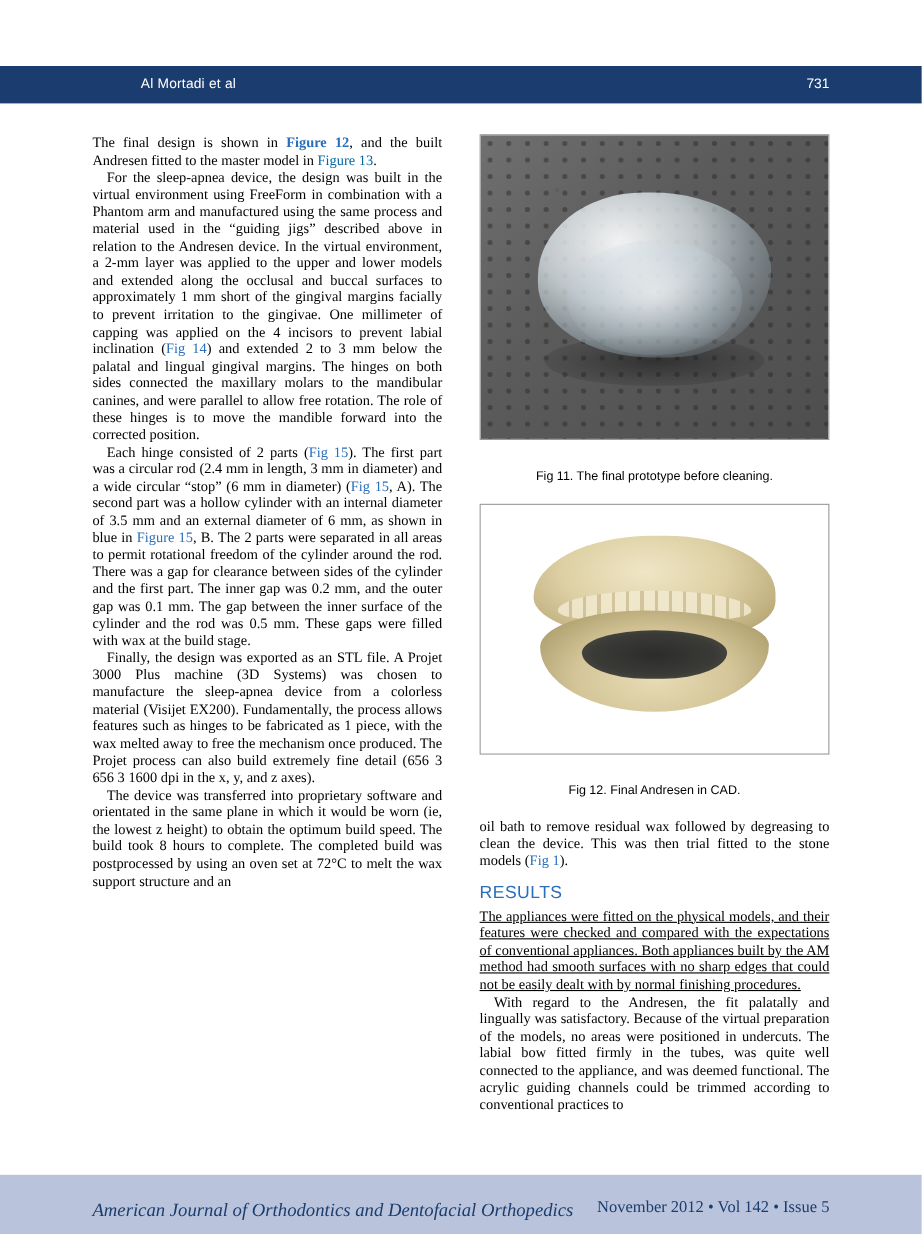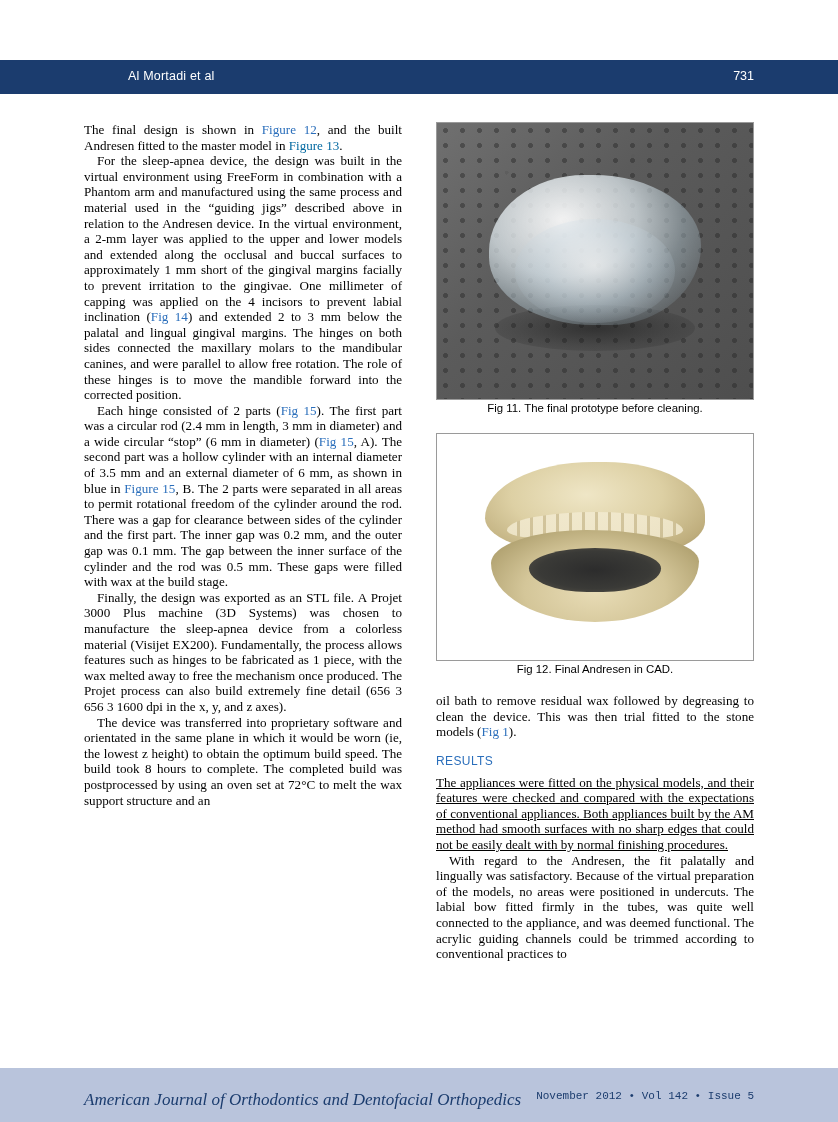--- a/index.html
+++ b/index.html
@@ -84,21 +84,21 @@
     border: 1px solid #9a9a9a;
     background: #6e6e6e;
     position: relative;
     overflow: hidden;
   }
   .fig-caption {
     font-family: "Liberation Sans", sans-serif;
     font-size: 11.4px;
     text-align: center;
     color: #000000;
-    margin-top: 1px;
+    margin-top: 26px;
     margin-bottom: 16px;
   }
   .fig11 {
     width: 316px;
     height: 276px;
     background:
       radial-gradient(circle at 22% 18%, #5e5e5e 0 2px, transparent 2px),
       radial-gradient(circle at 62% 12%, #5a5a5a 0 2px, transparent 2px),
       linear-gradient(135deg, #707070 0%, #5b5b5b 40%, #4e4e4e 100%);
   }
@@ -183,21 +183,21 @@
     top: 56px;
     width: 176px;
     height: 26px;
     background: repeating-linear-gradient(90deg, #f2ead0 0 10px, #cfc199 10px 13px);
     border-radius: 50% 50% 18% 18% / 70% 70% 30% 30%;
     opacity: 0.85;
   }
   
   .section-head {
     font-family: "Liberation Sans", sans-serif;
-    font-size: 12px;
+    font-size: 16px;
     color: #2a6ebb;
     letter-spacing: 0.4px;
     margin: 14px 0 5px 0;
   }
   
   .footer-band {
     position: absolute;
     left: 0;
     top: 1068px;
     width: 838px;
@@ -210,38 +210,38 @@
     top: 1090px;
     font-family: "Liberation Serif", serif;
     font-style: italic;
     font-size: 17px;
     color: #1b3c6e;
   }
   .footer-right {
     position: absolute;
     right: 84px;
     top: 1090px;
-    font-family: Liberation Mono, monospace;
-    font-size: 11px;
+    font-family: Liberation Serif, serif;
+    font-size: 15px;
     color: #1b3c6e;
     margin-left: 40px;
   }
   .mt8 { margin-top: 8px; text-decoration: underline; }
 </style>
 </head>
 <body>
 
 <div class="page">
 
   <div class="header-band"></div>
   <div class="header-authors">Al Mortadi et al</div>
   <div class="header-pageno">731</div>
 
   <div class="col-left">
-    <p>The final design is shown in <span class="xref" style="color: rgb(42, 110, 187);">Figure 12</span>, and the built Andresen fitted to the master model in <span class="xref" style="color: #0369a1;">Figure 13</span>.</p>
+    <p>The final design is shown in <span class="xref" style="color: rgb(42, 110, 187); font-weight: bold;">Figure 12</span>, and the built Andresen fitted to the master model in <span class="xref" style="color: #0369a1;">Figure 13</span>.</p>
     <p>For the sleep-apnea device, the design was built in the virtual environment using FreeForm in combination with a Phantom arm and manufactured using the same process and material used in the “guiding jigs” described above in relation to the Andresen device. In the virtual environment, a 2-mm layer was applied to the upper and lower models and extended along the occlusal and buccal surfaces to approximately 1 mm short of the gingival margins facially to prevent irritation to the gingivae. One millimeter of capping was applied on the 4 incisors to prevent labial inclination (<span class="xref" style="color: rgb(42, 110, 187);">Fig 14</span>) and extended 2 to 3 mm below the palatal and lingual gingival margins. The hinges on both sides connected the maxillary molars to the mandibular canines, and were parallel to allow free rotation. The role of these hinges is to move the mandible forward into the corrected position.</p>
     <p>Each hinge consisted of 2 parts (<span class="xref" style="color: rgb(42, 110, 187);">Fig 15</span>). The first part was a circular rod (2.4 mm in length, 3 mm in diameter) and a wide circular “stop” (6 mm in diameter) (<span class="xref" style="color: rgb(42, 110, 187);">Fig 15</span>, A). The second part was a hollow cylinder with an internal diameter of 3.5 mm and an external diameter of 6 mm, as shown in blue in <span class="xref" style="color: rgb(42, 110, 187);">Figure 15</span>, B. The 2 parts were separated in all areas to permit rotational freedom of the cylinder around the rod. There was a gap for clearance between sides of the cylinder and the first part. The inner gap was 0.2 mm, and the outer gap was 0.1 mm. The gap between the inner surface of the cylinder and the rod was 0.5 mm. These gaps were filled with wax at the build stage.</p>
     <p>Finally, the design was exported as an STL file. A Projet 3000 Plus machine (3D Systems) was chosen to manufacture the sleep-apnea device from a colorless material (Visijet EX200). Fundamentally, the process allows features such as hinges to be fabricated as 1 piece, with the wax melted away to free the mechanism once produced. The Projet process can also build extremely fine detail (656 3 656 3 1600 dpi in the x, y, and z axes).</p>
     <p>The device was transferred into proprietary software and orientated in the same plane in which it would be worn (ie, the lowest z height) to obtain the optimum build speed. The build took 8 hours to complete. The completed build was postprocessed by using an oven set at 72°C to melt the wax support structure and an</p>
   </div>
 
   <div class="col-right">
 
     <div class="figure-box fig11">
       <div class="fig11-dots"></div>

